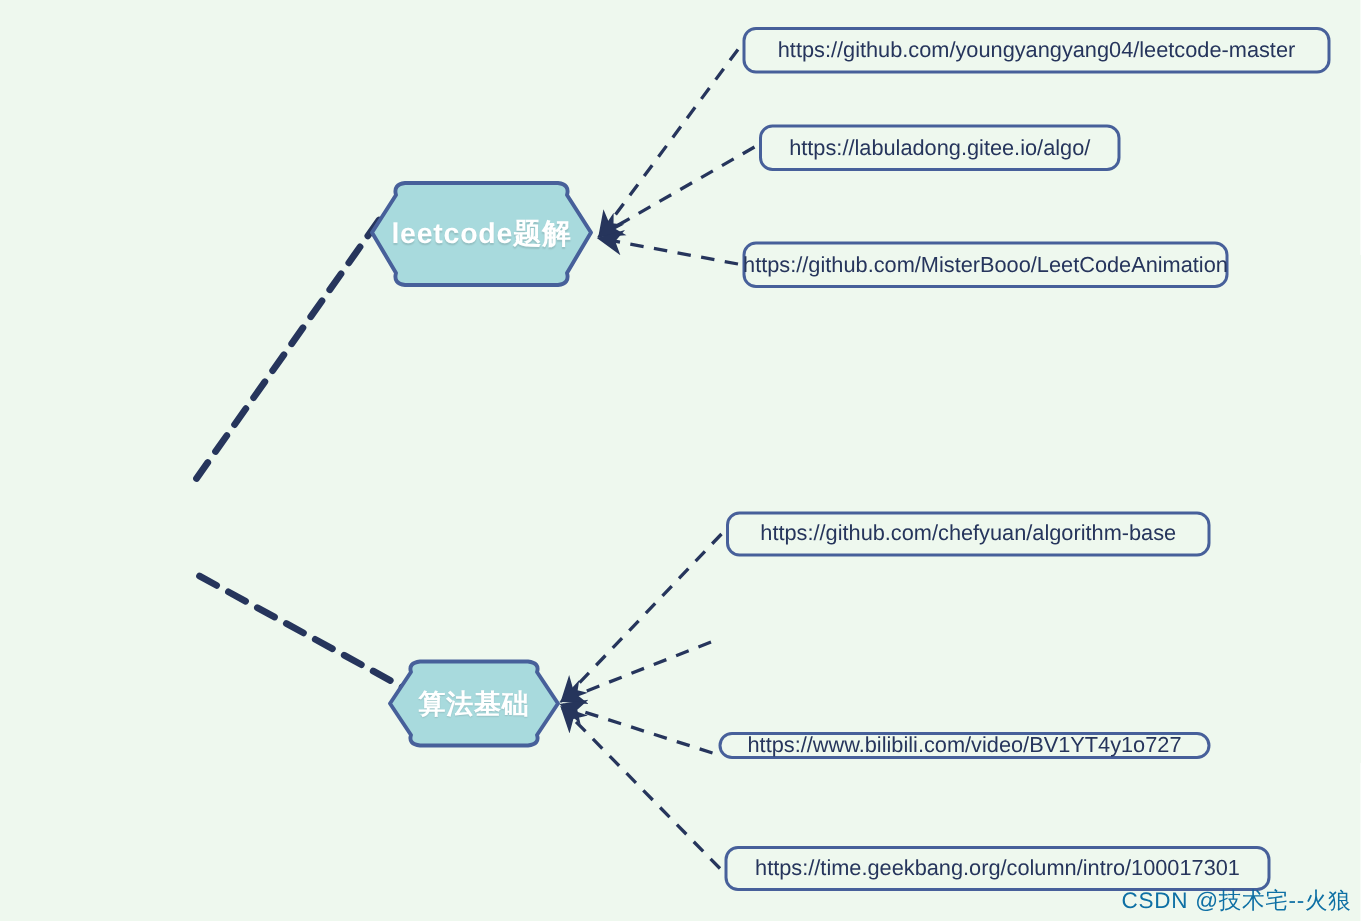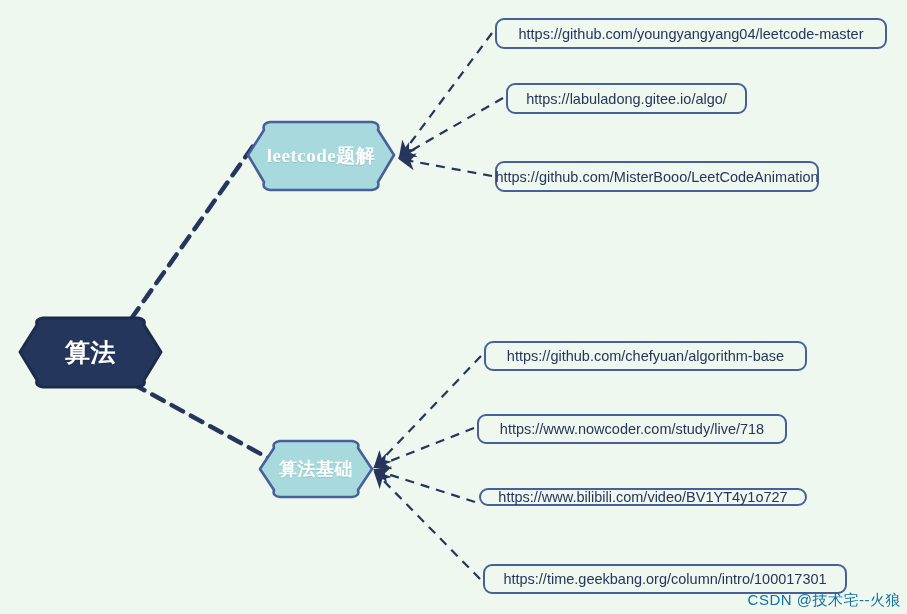--- a/index.html
+++ b/index.html
@@ -18,21 +18,20 @@
   #edges {
     position: absolute;
     left: 0;
     top: 0;
     width: 907px;
     height: 614px;
     pointer-events: none;
   }
   .hex-wrap {
     position: absolute;
-    font-family: Liberation Serif, serif;
   }
   .hex-svg {
     position: absolute;
     left: 0;
     top: 0;
   }
   .hex-label {
     position: absolute;
     left: 0;
     top: 0;
@@ -93,26 +92,20 @@
     <line x1="492" y1="33" x2="400" y2="157" stroke="#26355c" stroke-width="2.2" stroke-dasharray="9,7" marker-end="url(#arrow)"></line>
     <line x1="503" y1="98" x2="400" y2="157" stroke="#26355c" stroke-width="2.2" stroke-dasharray="9,7" marker-end="url(#arrow)"></line>
     <line x1="492" y1="176" x2="400" y2="159" stroke="#26355c" stroke-width="2.2" stroke-dasharray="9,7" marker-end="url(#arrow)"></line>
 
     <line x1="481" y1="356" x2="375" y2="467" stroke="#26355c" stroke-width="2.2" stroke-dasharray="9,7" marker-end="url(#arrow)"></line>
     <line x1="474" y1="428" x2="375" y2="467" stroke="#26355c" stroke-width="2.2" stroke-dasharray="9,7" marker-end="url(#arrow)"></line>
     <line x1="475" y1="502" x2="375" y2="470" stroke="#26355c" stroke-width="2.2" stroke-dasharray="9,7" marker-end="url(#arrow)"></line>
     <line x1="480" y1="579" x2="375" y2="472" stroke="#26355c" stroke-width="2.2" stroke-dasharray="9,7" marker-end="url(#arrow)"></line>
   </svg>
 
-  <div class="hex-wrap" id="node-root" style="left:17px; top:315px; width:147px; height:75px;">
-    <svg class="hex-svg" width="147" height="75" viewBox="0 0 147 75">
-      <path d="M20,10 Q18,4 26,3 L121,3 Q129,4 127,10 L144,37 L127,65 Q129,71 121,72 L26,72 Q18,71 20,65 L3,37 Z" fill="#24365c" stroke="#1d2c4c" stroke-width="3" stroke-linejoin="round"></path>
-    </svg>
-    <div class="hex-label">算法</div>
-  </div>
 
   <div class="hex-wrap" id="node-leetcode" style="left:245px; top:119px; width:152px; height:74px;">
     <svg class="hex-svg" width="152" height="74" viewBox="0 0 152 74">
       <path d="M19,11 Q17,4 25,3 L127,3 Q135,4 133,11 L149,36 L133,63 Q135,70 127,71 L25,71 Q17,70 19,63 L3,36 Z" fill="#a8dadd" stroke="#47609a" stroke-width="2.6" stroke-linejoin="round"></path>
     </svg>
     <div class="hex-label">leetcode题解</div>
   </div>
 
   <div class="hex-wrap" id="node-basics" style="left:257px; top:438px; width:118px; height:62px;">
     <svg class="hex-svg" width="118" height="62" viewBox="0 0 118 62">
@@ -127,23 +120,20 @@
   <div class="url-box" style="left:506px; top:83px; width:241px; height:31px;">
     <span>https://labuladong.gitee.io/algo/</span>
   </div>
   <div class="url-box" style="left:495px; top:161px; width:324px; height:31px;">
     <span>https://github.com/MisterBooo/LeetCodeAnimation</span>
   </div>
 
   <div class="url-box" style="left:484px; top:341px; width:323px; height:30px;">
     <span>https://github.com/chefyuan/algorithm-base</span>
   </div>
-  <div class="url-box" style="left:477px; top:414px; width:310px; height:30px;">
-    <span>https://www.nowcoder.com/study/live/718</span>
-  </div>
   <div class="url-box" style="left:479px; top:488px; width:328px; height:18px;">
     <span>https://www.bilibili.com/video/BV1YT4y1o727</span>
   </div>
   <div class="url-box" style="left:483px; top:564px; width:364px; height:30px;">
     <span>https://time.geekbang.org/column/intro/100017301</span>
   </div>
 
   <div id="watermark">CSDN @技术宅--火狼</div>
 
 </div>

